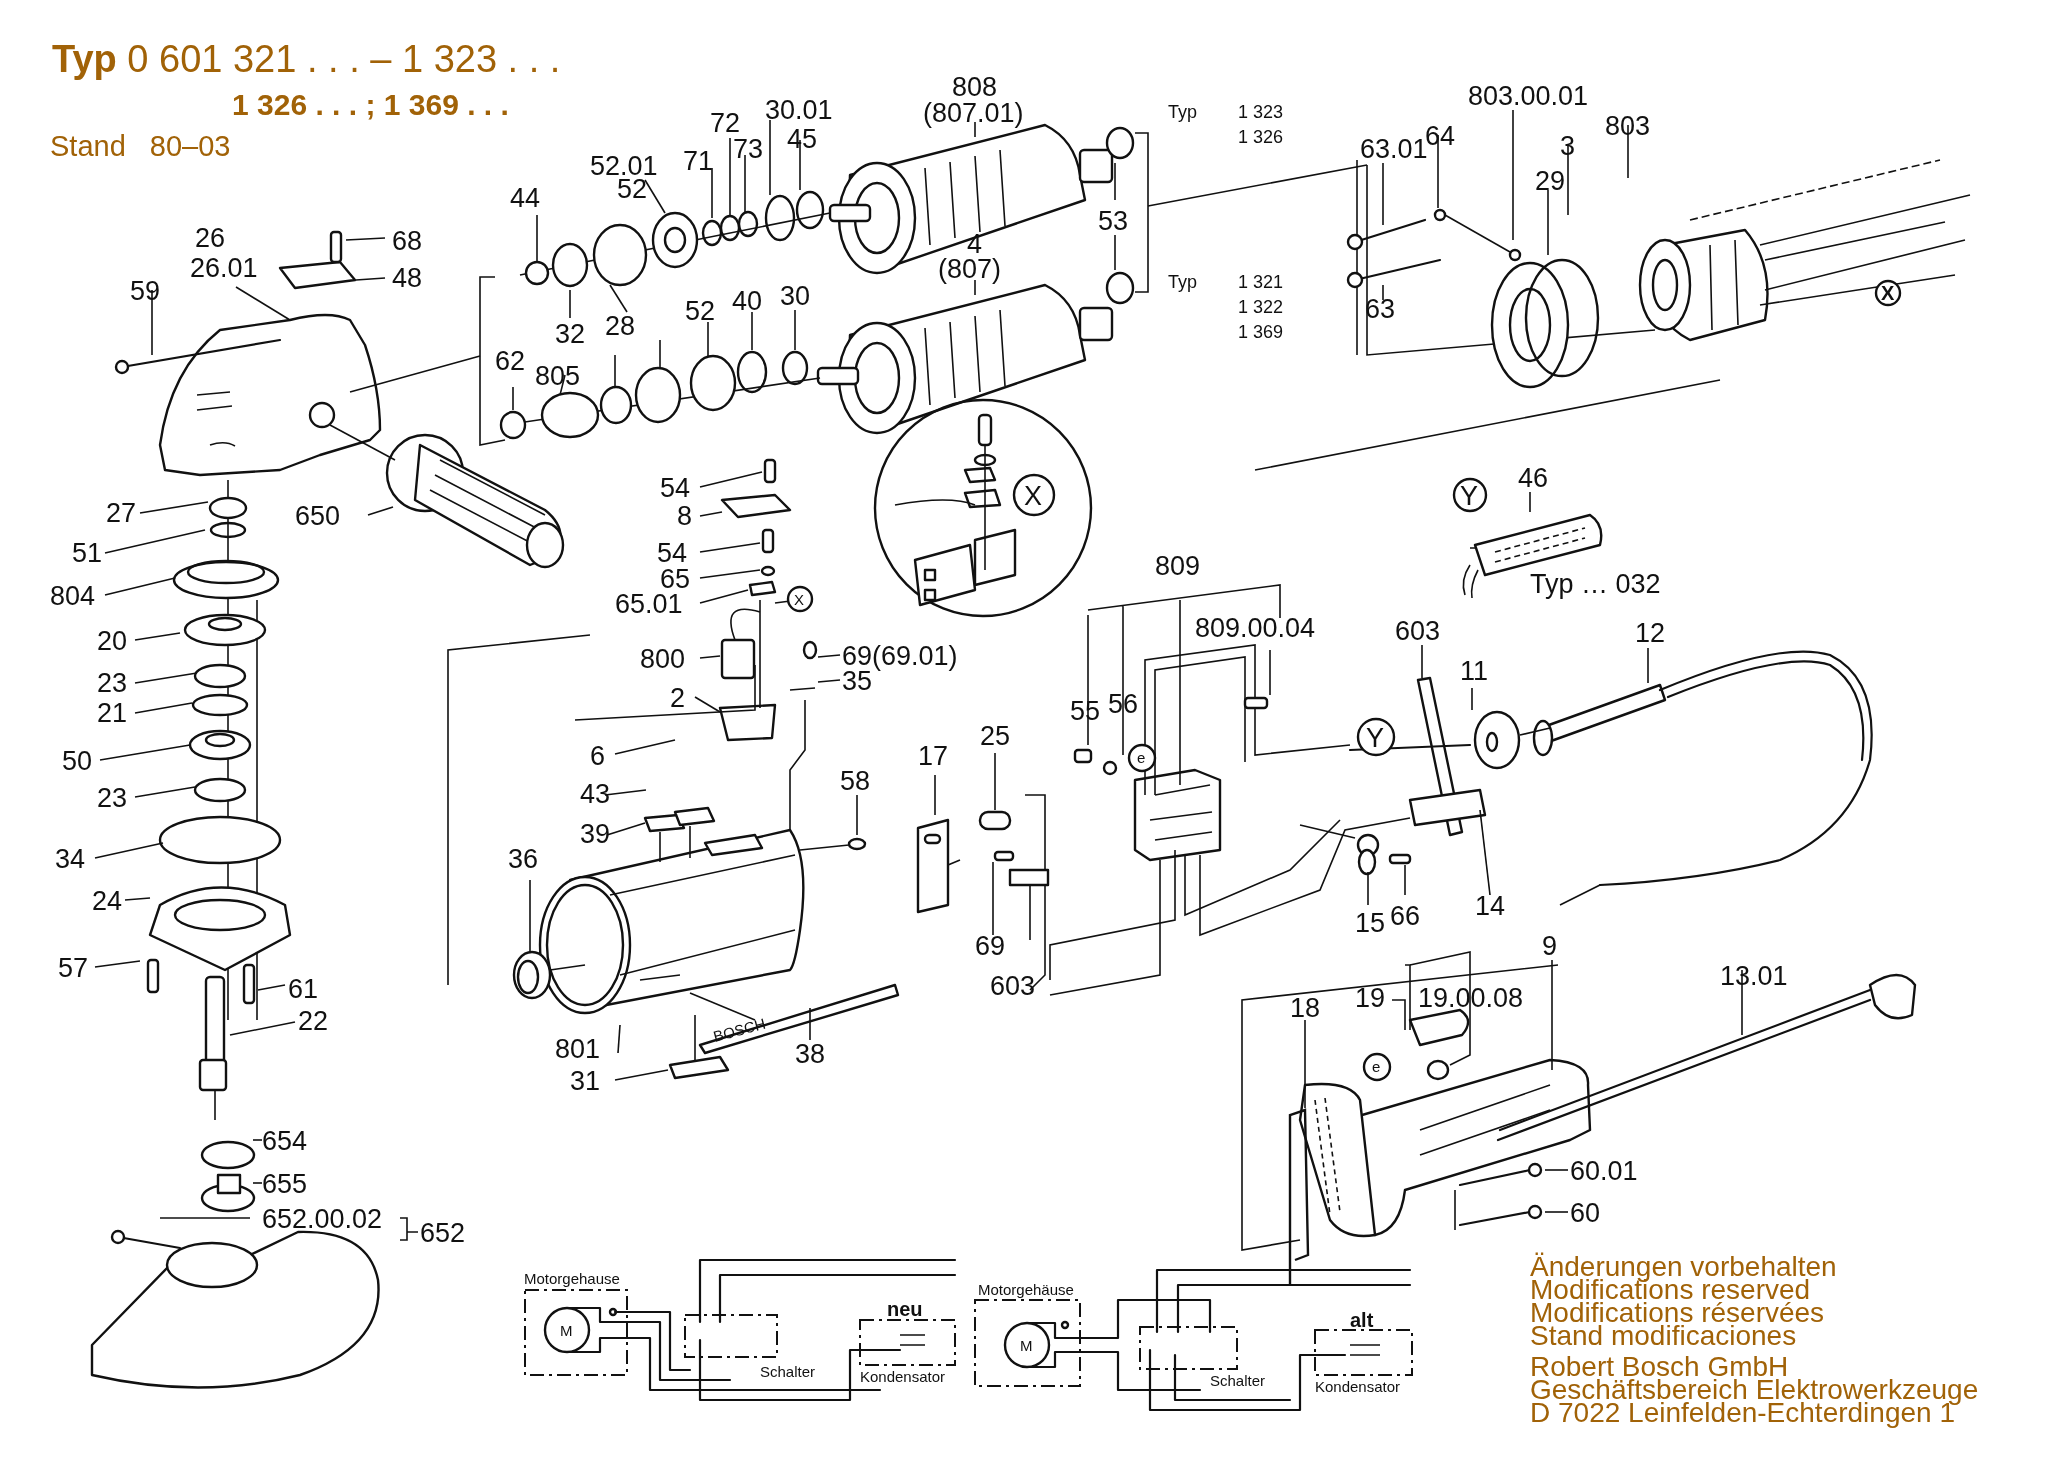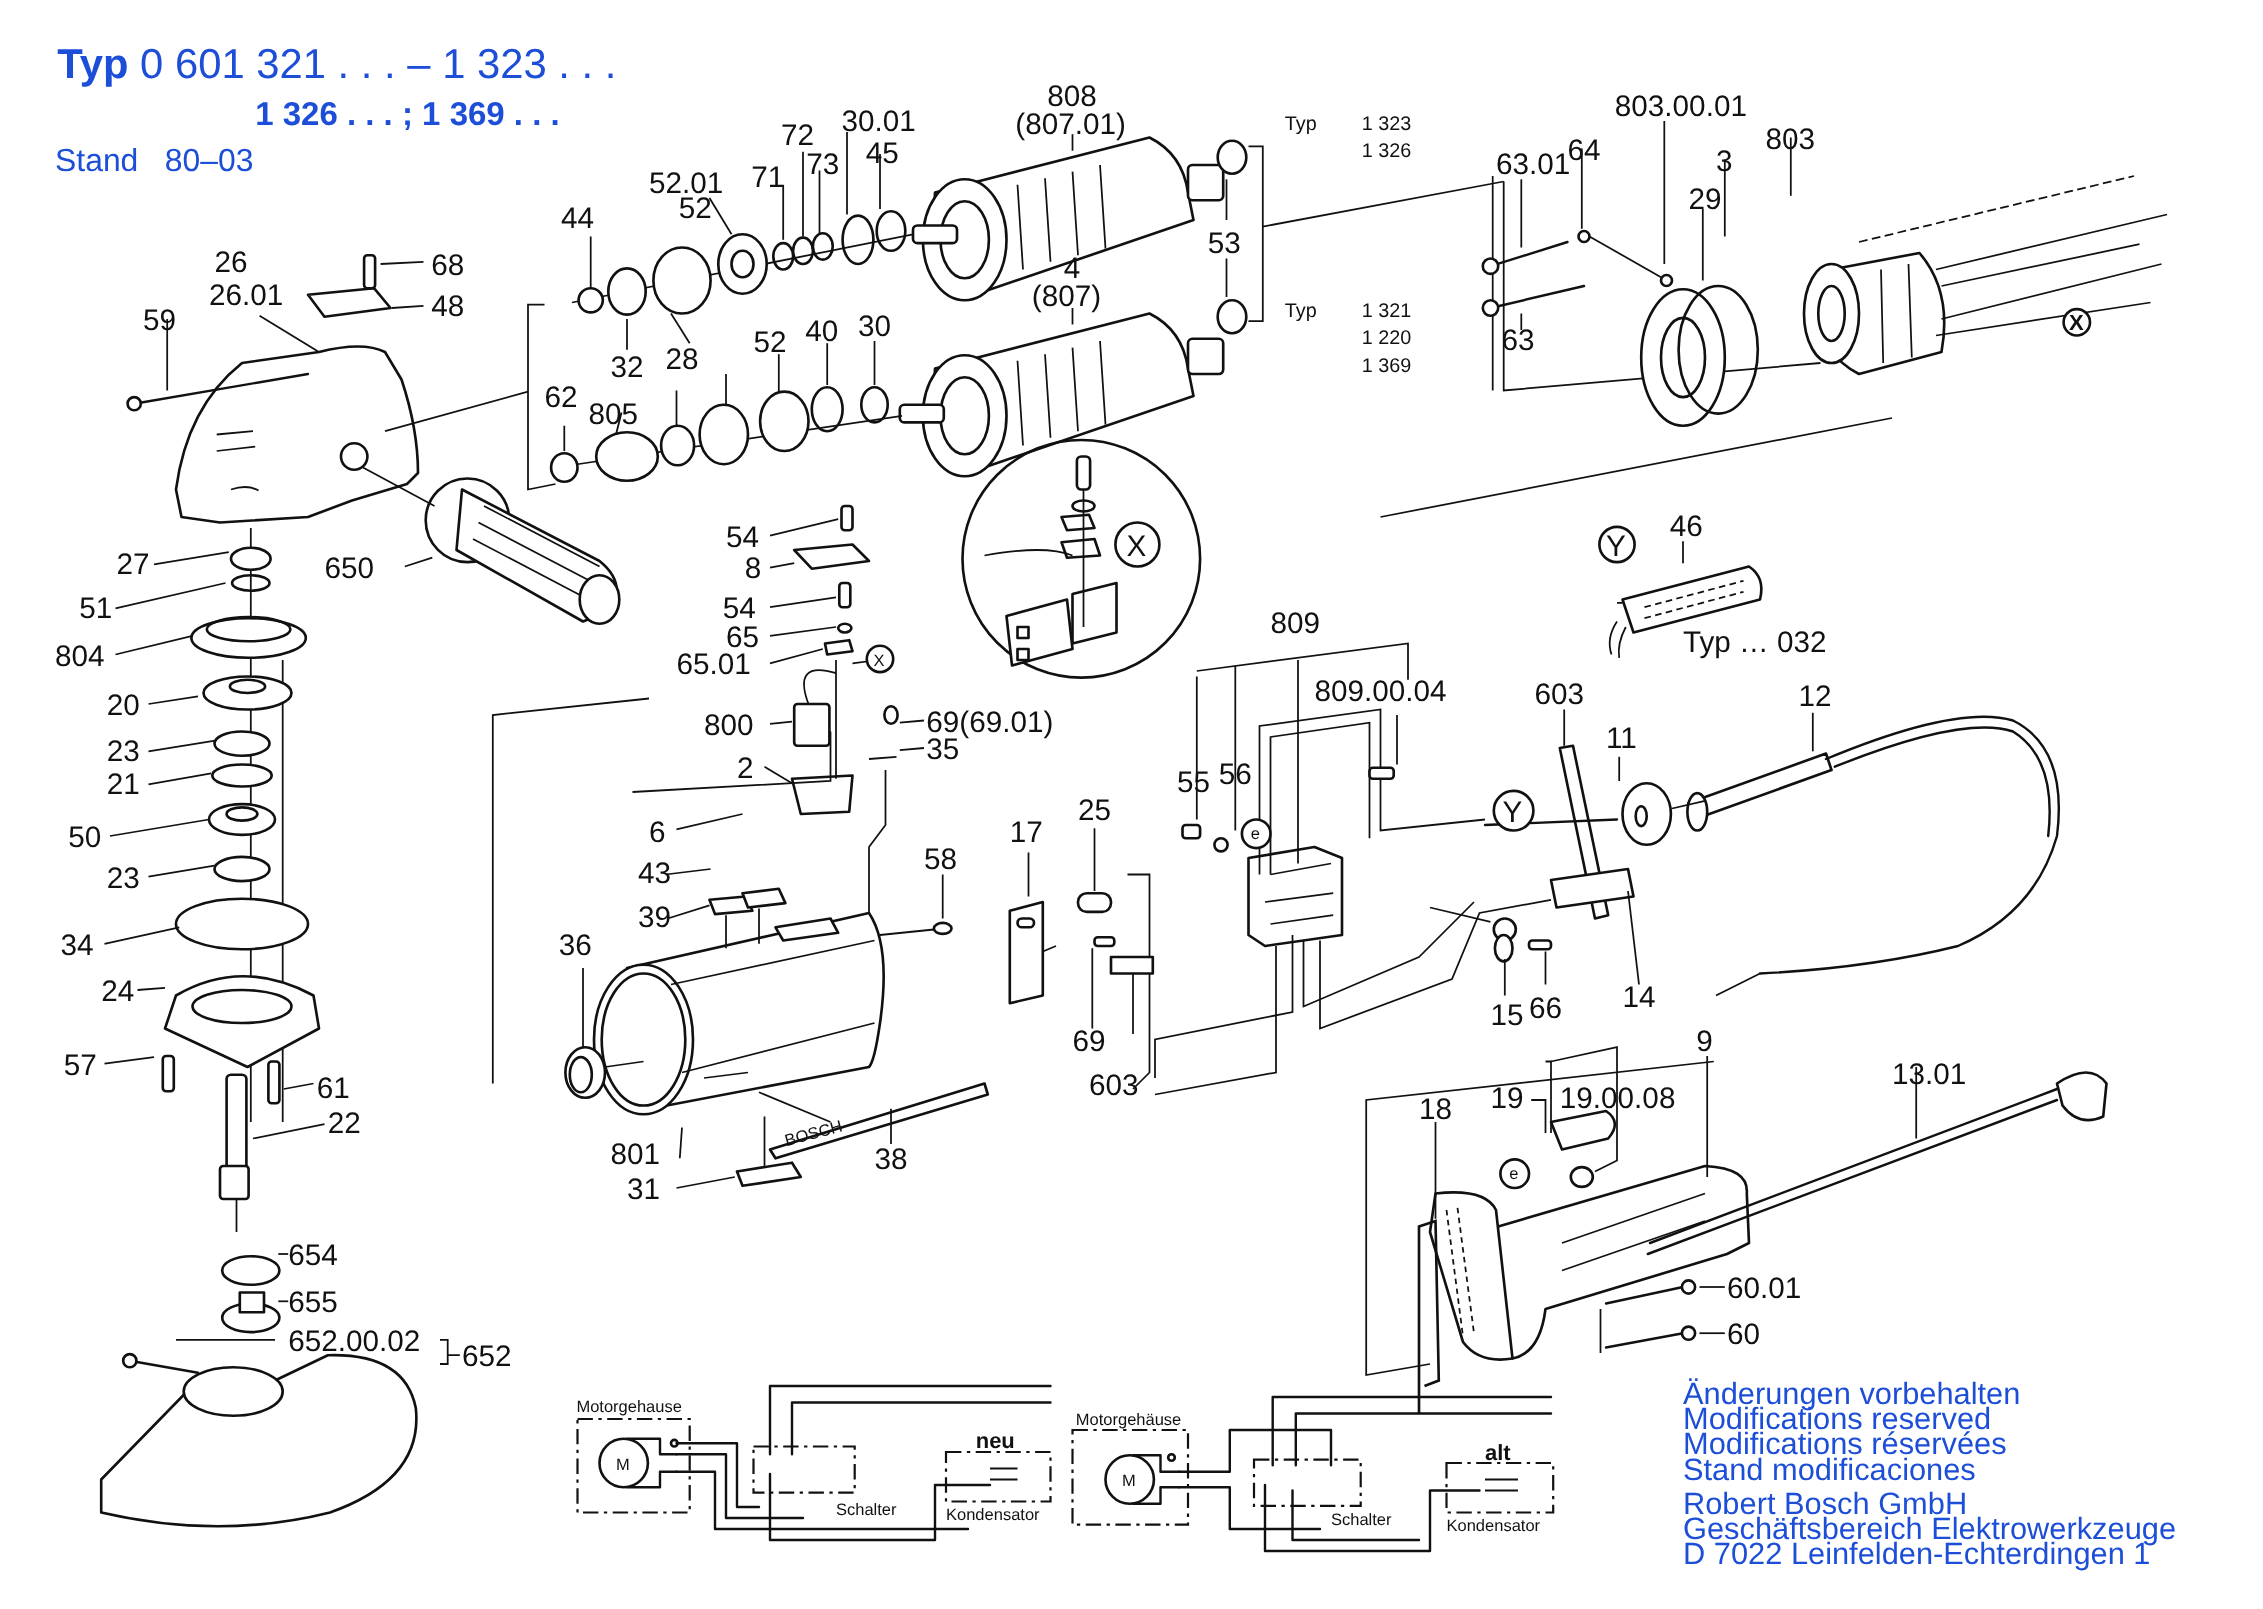--- a/index.html
+++ b/index.html
@@ -6,21 +6,21 @@
   body { width:2057px; height:1463px; position:relative; overflow:hidden; font-family:"Liberation Sans", sans-serif; color:#111; }
   svg#diagram { position:absolute; left:0; top:0; width:2057px; height:1463px; }
   .ln { stroke:#111; stroke-width:2.2; fill:none; stroke-linecap:round; stroke-linejoin:round; }
   .ln-thin { stroke:#111; stroke-width:1.6; fill:none; }
   .part { stroke:#111; stroke-width:2.4; fill:#fff; stroke-linejoin:round; }
   .part-nofill { stroke:#111; stroke-width:2.4; fill:none; }
   .dash { stroke:#111; stroke-width:2; fill:none; stroke-dasharray:14 5 3 5; }
   .lbl { font-family:"Liberation Sans", sans-serif; font-size:27px; fill:#111; }
   .lbl-sm { font-family:"Liberation Sans", sans-serif; font-size:15px; fill:#111; }
   .lbl-md { font-family:"Liberation Sans", sans-serif; font-size:20px; fill:#111; font-weight:bold; }
-  .hdr { position:absolute; font-family:"Liberation Sans", sans-serif; color:#1d4ed8; white-space:nowrap; }
+  .hdr { position:absolute; font-family:"Liberation Sans", sans-serif; color:#a16207; white-space:nowrap; }
   #title-l1 { left:52px; top:38px; font-size:38px; }
   #title-l1 .typ { font-weight:bold; }
   #title-l2 { left:232px; top:88px; font-size:30px; font-weight:bold; }
   #stand { left:50px; top:130px; font-size:29px;text-align:right; }
   #stand .v { margin-left:24px; }
   .typ-group { position:absolute; font-family:"Liberation Sans", sans-serif; font-size:18px; line-height:25px; }
   .typ-group .t { display:inline-block; width:70px; }
   .typ-group .row { white-space:nowrap; }
   .typ-group .ind { padding-left:70px; }
   #footer { position:absolute; left:1530px; top:1255px; font-size:28px; line-height:23px; }
@@ -37,21 +37,21 @@
 <div class="hdr" id="stand">
   <span>Stand</span><span class="v">80–03</span>
 </div>
 
 <div class="typ-group" style="left:1168px; top:100px;">
   <div class="row"><span class="t">Typ</span><span>1 323</span></div>
   <div class="row ind">1 326</div>
 </div>
 <div class="typ-group" style="left:1168px; top:270px;">
   <div class="row"><span class="t">Typ</span><span>1 321</span></div>
-  <div class="row ind">1 220</div>
+  <div class="row ind">1 322</div>
   <div class="row ind">1 369</div>
 </div>
 
 <svg id="diagram" viewBox="0 0 2057 1463" xmlns="http://www.w3.org/2000/svg">
 
   <g>
     <path class="part" d="M165 470 L160 445 Q170 370 220 330 L290 320 Q330 310 350 320 L365 345 Q380 390 380 430 L370 440 L320 455 L280 470 L200 475 Z"></path>
     <path class="ln-thin" d="M197 395 L230 392 M197 410 L232 406"></path>
     <path class="ln-thin" d="M210 445 Q225 440 235 446"></path>
     <path class="part" d="M280 268 L340 262 L355 280 L295 288 Z"></path>

